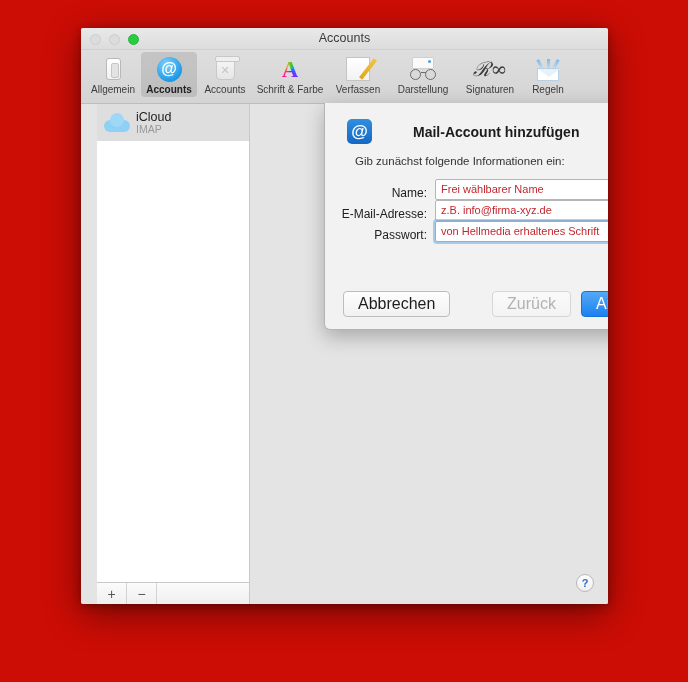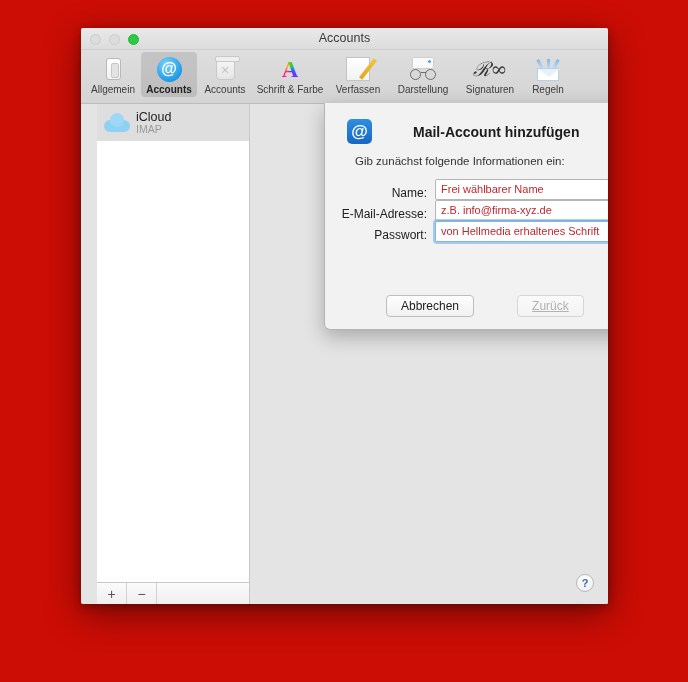--- a/index.html
+++ b/index.html
@@ -145,24 +145,24 @@
     width:241px; height:21px; background:#fff; border:1px solid #b5b5b5; border-radius:2px;
     font-size:11px; color:#c0272d; padding:0 5px; line-height:19px; white-space:nowrap; overflow:hidden;
   }
   .row .input.focused {
     border:1px solid #7eb4e8;
     box-shadow:0 0 0 2px rgba(106,168,227,0.55);
   }
 
   #sheet-buttons { position:absolute; left:0; right:0; bottom:12px; padding:0 18px; display:flex; align-items:center; }
   .btn {
-    font-size:12px; border-radius:4px; padding:3px 14px; border:1px solid #bdbdbd;
-    background:linear-gradient(#fefefe,#f1f1f1); color:#1d1d1d; white-space:nowrap;margin-left:43px;
-  }
-  .btn.disabled { color:#b2b2b2; background:linear-gradient(#fafafa,#f3f3f3); border-color:#d6d6d6;text-decoration:underline; }
+    font-size:16px; border-radius:4px; padding:3px 14px; border:1px solid #bdbdbd;
+    background:linear-gradient(#fefefe,#f1f1f1); color:#1d1d1d; white-space:nowrap;
+  }
+  .btn.disabled { color:#b2b2b2; background:linear-gradient(#fafafa,#f3f3f3); border-color:#d6d6d6; }
   .btn.primary { background:linear-gradient(#53a9f7,#1c81ef); border-color:#1872d6; color:#fff; }
   .spacer { flex:1; }
   #btn-zurueck { margin-right:10px; }
 </style>
 </head>
 <body>
 
 <div id="window">
 
   <div id="titlebar">

